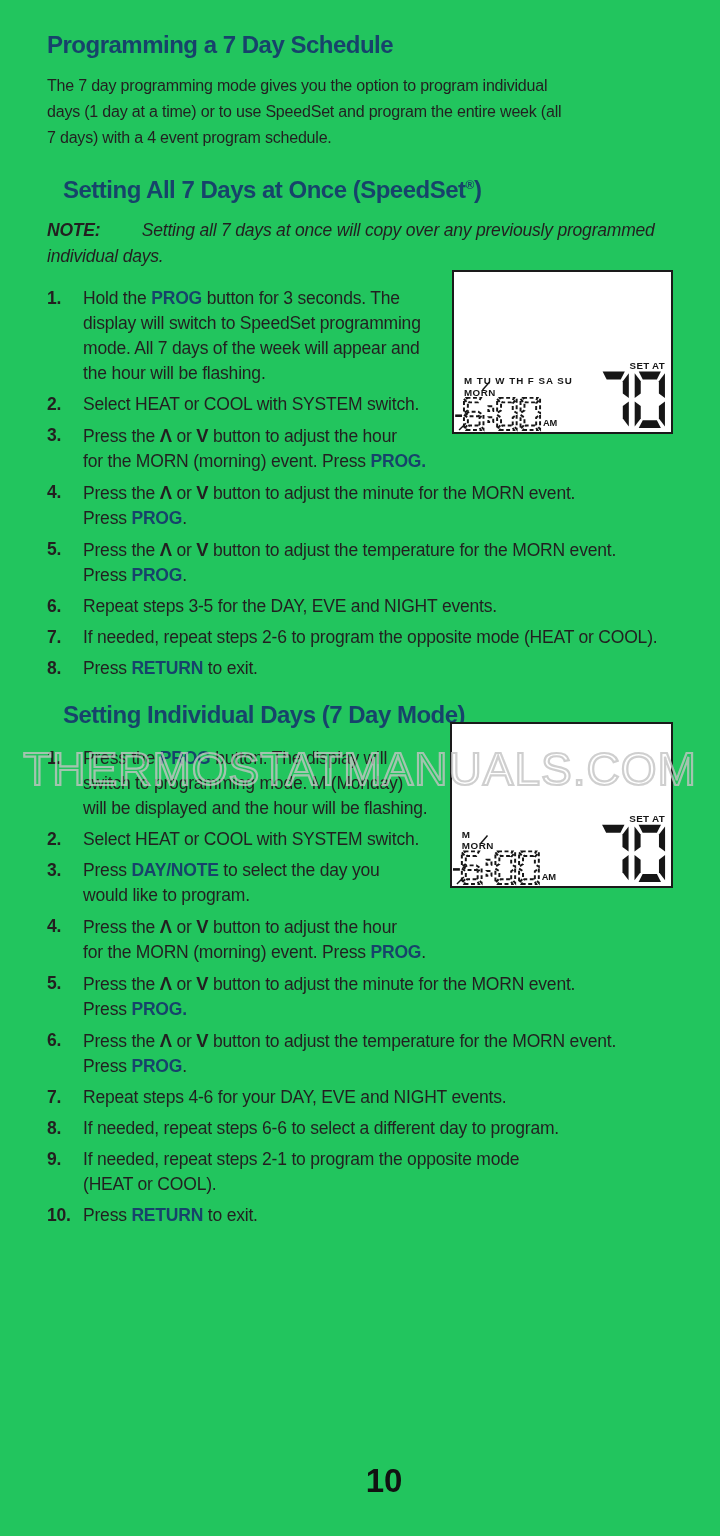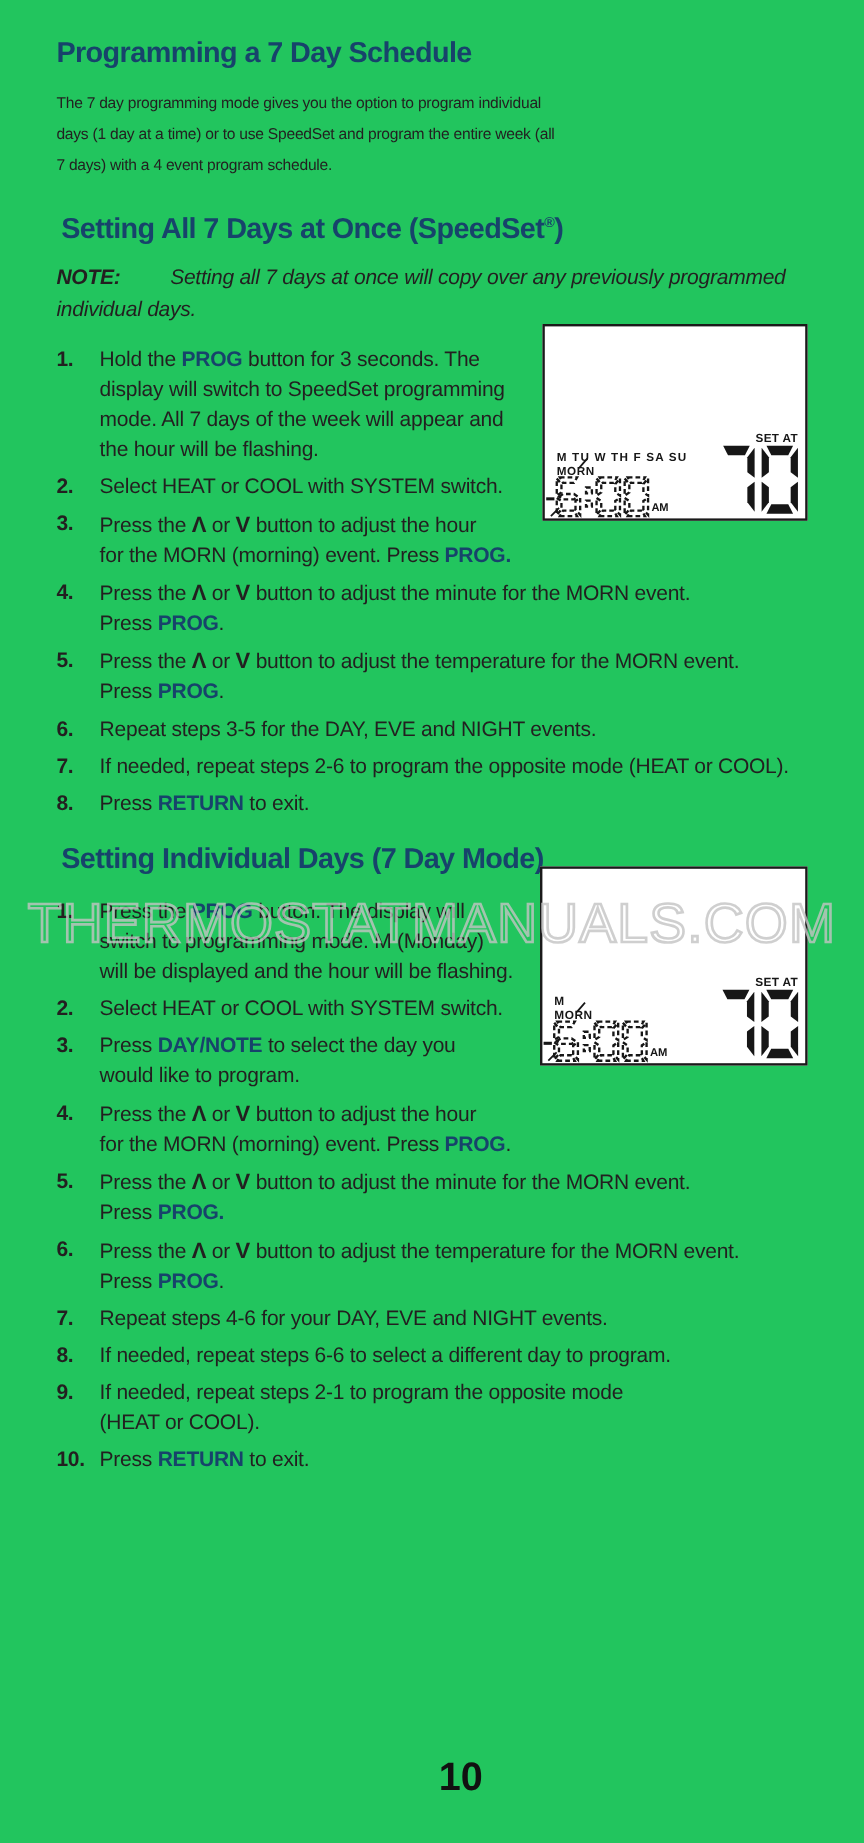--- a/index.html
+++ b/index.html
@@ -7,24 +7,24 @@
     position:relative;width:720px;height:1536px;background:#22c55e;overflow:hidden;
     font-family:"Liberation Sans",sans-serif;color:var(--body,#231f20);
     letter-spacing:-0.2px;
   }
   .content{position:relative;z-index:1;padding:0 40px 0 47px;}
   h1.title{
     margin:31px 0 0;font-size:24px;line-height:28px;font-weight:700;
     color:var(--navy,#17395f);letter-spacing:-0.5px;
   }
   .intro{
-    margin:14px 0 0;font-size:13px;line-height:26px;white-space:pre-wrap;
+    margin:14px 0 0;font-size:16px;line-height:26px;white-space:pre-wrap;
   }
   h2.sec{
-    margin:20px 4px 0;font-size:24px;line-height:28px;font-weight:700;
+    margin:20px 16px 0;font-size:24px;line-height:28px;font-weight:700;
     color:var(--navy,#17395f);letter-spacing:-0.5px;
   }
   h2.sec sup{font-size:0.5em;}
   .note{
     margin:13px 0 0;font-size:17.5px;line-height:26px;white-space:pre-wrap;
   }
   .steps{margin:17px 0 0;}
   .step{display:flex;margin:0 0 6px 0;font-size:17.5px;line-height:25px;}
   .step-num{flex:0 0 36px;font-weight:700;}
   .step-body{flex:1;white-space:pre-wrap;}

